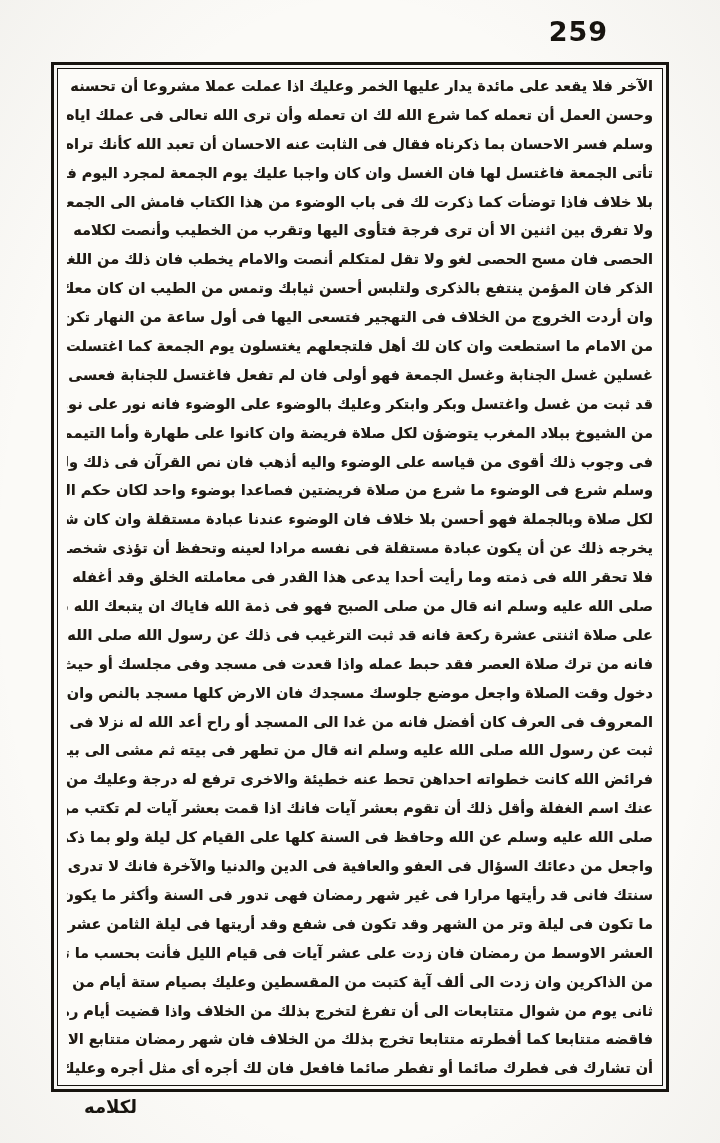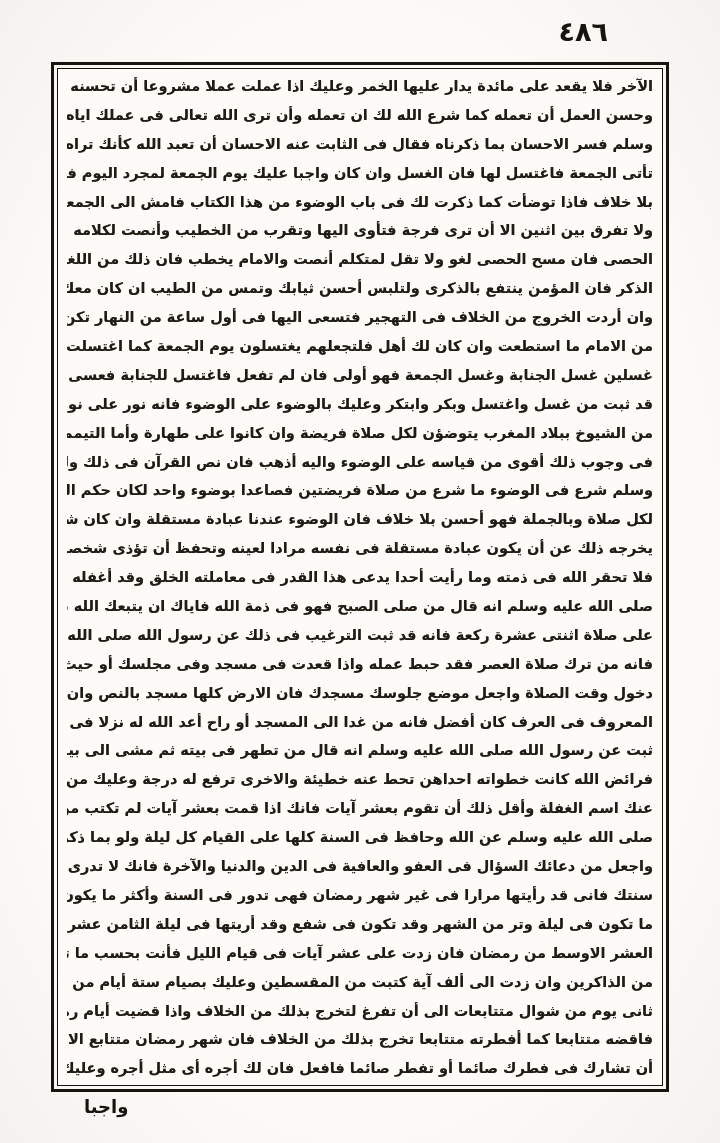--- a/index.html
+++ b/index.html
@@ -73,21 +73,21 @@
     font-weight: bold;
     direction: rtl;
     color: #17140f;
   }
 </style>
 </head>
 <body>
 
 <div class="paper-tone"></div>
 
-<div class="page-number">٤٨٦</div>
+<div class="page-number">259</div>
 
 <div class="text-frame">
   <div class="text-inner">
       <div class="text-line">الآخر فلا يقعد على مائدة يدار عليها الخمر وعليك اذا عملت عملا مشروعا أن تحسنه فانه من حسن عمله بلغ أمله</div>
       <div class="text-line">وحسن العمل أن تعمله كما شرع الله لك ان تعمله وأن ترى الله تعالى فى عملك اياه فان رسول الله صلى الله عليه</div>
       <div class="text-line">وسلم فسر الاحسان بما ذكرناه فقال فى الثابت عنه الاحسان أن تعبد الله كأنك تراه واذا أردت ان</div>
       <div class="text-line">تأتى الجمعة فاغتسل لها فان الغسل وان كان واجبا عليك يوم الجمعة لمجرد اليوم فانه قبل الصلاة للصلاة أفضل</div>
       <div class="text-line">بلا خلاف فاذا توضأت كما ذكرت لك فى باب الوضوء من هذا الكتاب فامش الى الجمعة وعليك السكينة والوقار</div>
       <div class="text-line">ولا تفرق بين اثنين الا أن ترى فرجة فتأوى اليها وتقرب من الخطيب وأنصت لكلامه اذا خطب ولا تمسح</div>
       <div class="text-line">الحصى فان مسح الحصى لغو ولا تقل لمتكلم أنصت والامام يخطب فان ذلك من اللغو وفرغ قلبك لما يأتى به من</div>
@@ -115,13 +115,13 @@
       <div class="text-line">سنتك فانى قد رأيتها مرارا فى غير شهر رمضان فهى تدور فى السنة وأكثر ما يكون فى شهر رمضان وأكثر</div>
       <div class="text-line">ما تكون فى ليلة وتر من الشهر وقد تكون فى شفع وقد أريتها فى ليلة الثامن عشر من الشهر وقد أريتها فى</div>
       <div class="text-line">العشر الاوسط من رمضان فان زدت على عشر آيات فى قيام الليل فأنت بحسب ما تزيد فان زدت الى المائة كتبت</div>
       <div class="text-line">من الذاكرين وان زدت الى ألف آية كتبت من المقسطين وعليك بصيام ستة أيام من شوال ولتجعلها من</div>
       <div class="text-line">ثانى يوم من شوال متتابعات الى أن تفرغ لتخرج بذلك من الخلاف واذا قضيت أيام رمضان من مرض أو سفر</div>
       <div class="text-line">فاقضه متتابعا كما أفطرته متتابعا تخرج بذلك من الخلاف فان شهر رمضان متتابع الايام فى الصوم وان قدرت</div>
       <div class="text-line">أن تشارك فى فطرك صائما أو تفطر صائما فافعل فان لك أجره أى مثل أجره وعليك ان كنت مجاورا بمكة بكثرة</div>
     </div>
 </div>
 
-<div class="catchword">واجبا</div>
+<div class="catchword">لكلامه</div>
 
 </body></html>

